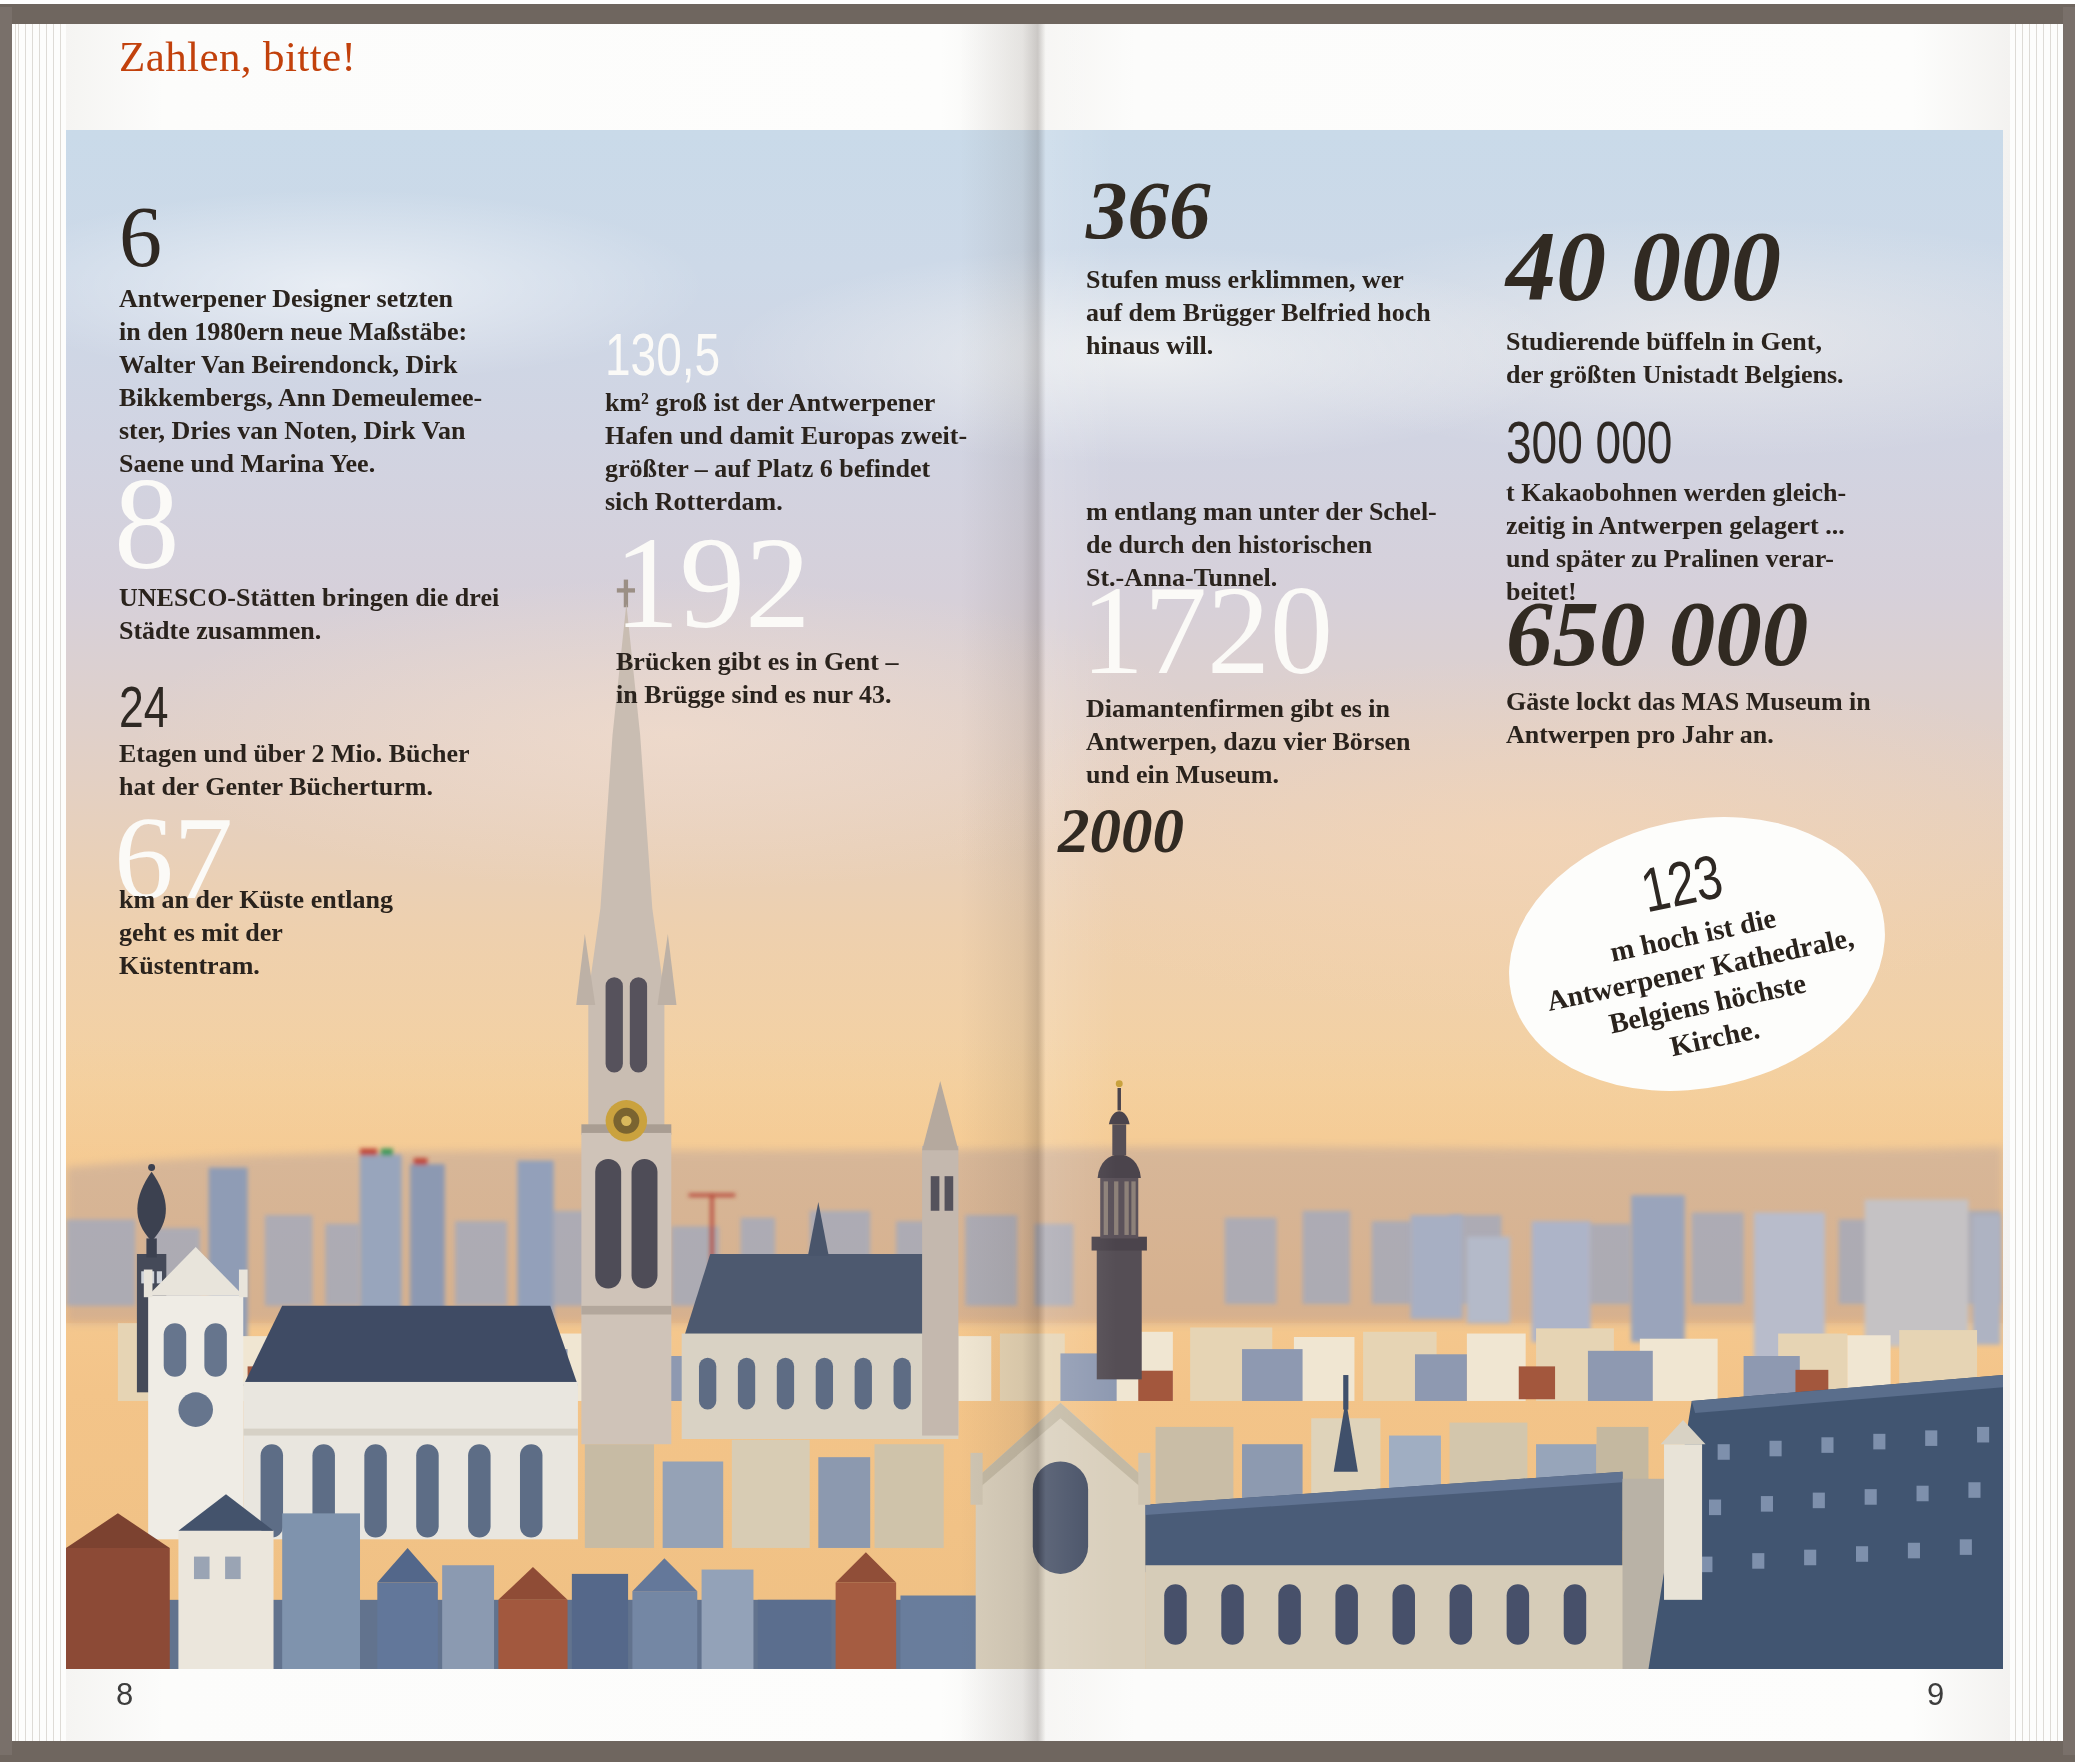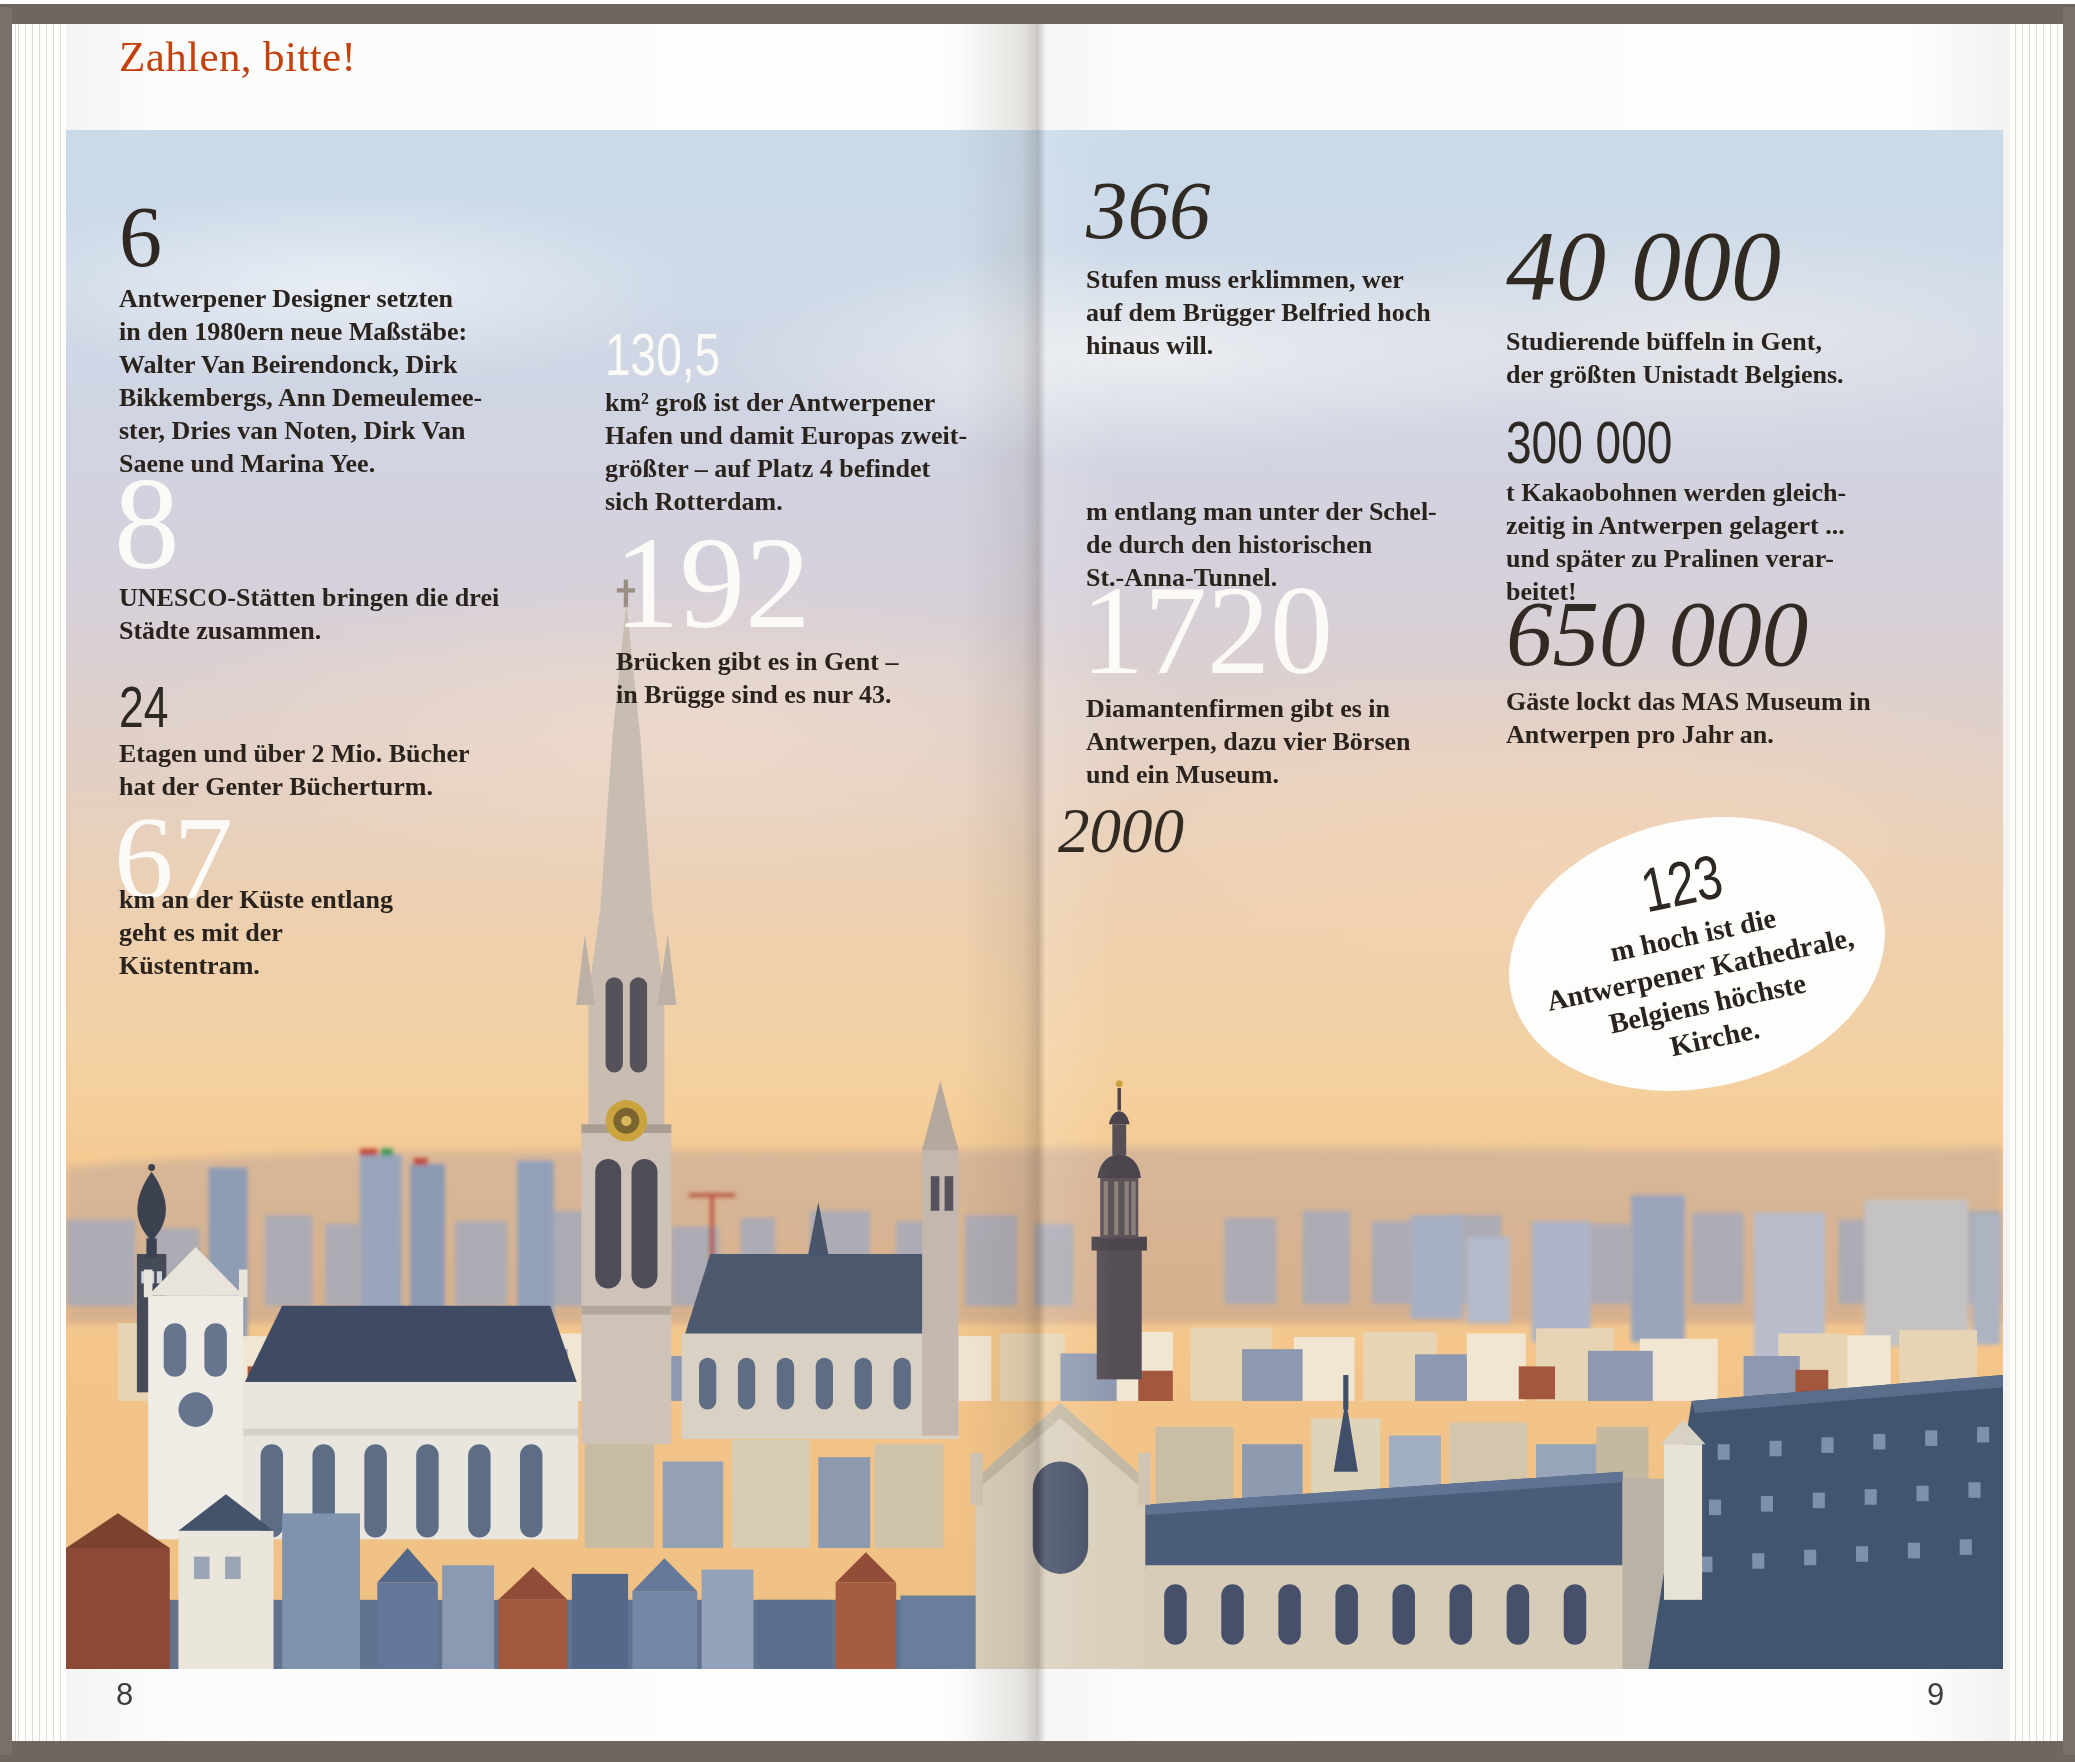--- a/index.html
+++ b/index.html
@@ -29,21 +29,21 @@
       linear-gradient(180deg,#c9dae9 0%,#cdd9e8 9%,#d1d4e2 20%,#d6d0da 30%,#e3d0c4 42%,#eed0ae 52%,#f4d1a1 62%,#f6cb93 72%,#f3c489 82%,#efc083 100%)}
   .photo svg{position:absolute;left:0;top:0;width:100%;height:100%}
   
   .gutter{position:absolute;left:960px;top:24px;bottom:21px;width:156px;z-index:4;pointer-events:none;
     background:linear-gradient(90deg,rgba(0,0,0,0) 0%,rgba(90,80,70,.10) 40%,rgba(60,50,45,.22) 50%,rgba(255,255,255,.14) 55%,rgba(0,0,0,0) 100%)}
   
   .hdr{position:absolute;left:119px;top:33px;font:400 43px/1.1 "Liberation Serif",serif;color:#c2410c;z-index:5;letter-spacing:0.4px}
   .num{position:absolute;z-index:5;line-height:.95;white-space:nowrap}
   .serif-d{font-family:"Liberation Serif",serif;font-weight:400;color:#2f2822}
   .serif-w{font-family:"Liberation Serif",serif;font-weight:400;color:#fbfaf7}
-  .ital-d{font-family:"Liberation Serif",serif;font-style:italic;font-weight:400;color:#312a22}
+  .ital-d{font-family:"Liberation Serif",serif;font-style:italic;font-weight:700;color:#312a22}
   .cond-d{font-family:"Liberation Sans",sans-serif;font-weight:400;color:#2e2823;transform:scaleX(.78);transform-origin:left top}
   .cond-w{font-family:"Liberation Sans",sans-serif;font-weight:400;color:#fbfaf7;transform:scaleX(.78);transform-origin:left top}
   .txt{position:absolute;z-index:5;font:700 26px/33px "Liberation Serif",serif;color:#2a231d;white-space:pre-line}
   .pnum{position:absolute;z-index:5;font:400 31px/1 "Liberation Sans",sans-serif;color:#3d3d3d}
   
   .badge{position:absolute;left:1506px;top:820px;width:380px;height:268px;background:#fdfdfb;border-radius:50%;
     transform:rotate(-12deg);z-index:5;display:flex;flex-direction:column;align-items:center;justify-content:center;text-align:center}
   .badge-num{font-family:"Liberation Sans",sans-serif;font-weight:400;font-size:62px;color:#2e2823;transform:scaleX(.78);line-height:1}
   .badge-txt{font:700 28.5px/35px "Liberation Serif",serif;color:#2a231d;white-space:pre-line;margin-top:3.5px}
 </style>
@@ -371,21 +371,21 @@
 hat der Genter Bücherturm.</div>
 
   <div class="num serif-w" style="left:114px;top:802px;font-size:119px">67</div>
   <div class="txt" style="left:119px;top:883px">km an der Küste entlang
 geht es mit der
 Küstentram.</div>
 
   <div class="num cond-w" style="left:605px;top:327px;font-size:59px">130,5</div>
   <div class="txt" style="left:605px;top:386px">km² groß ist der Antwerpener
 Hafen und damit Europas zweit-
-größter – auf Platz 4 befindet
+größter – auf Platz 6 befindet
 sich Rotterdam.</div>
 
   <div class="num serif-w" style="left:614px;top:521px;font-size:131px">192</div>
   <div class="txt" style="left:616px;top:645px">Brücken gibt es in Gent –
 in Brügge sind es nur 43.</div>
 
   <div class="num ital-d" style="left:1086px;top:171px;font-size:83px">366</div>
   <div class="txt" style="left:1086px;top:263px">Stufen muss erklimmen, wer
 auf dem Brügger Belfried hoch
 hinaus will.</div>

